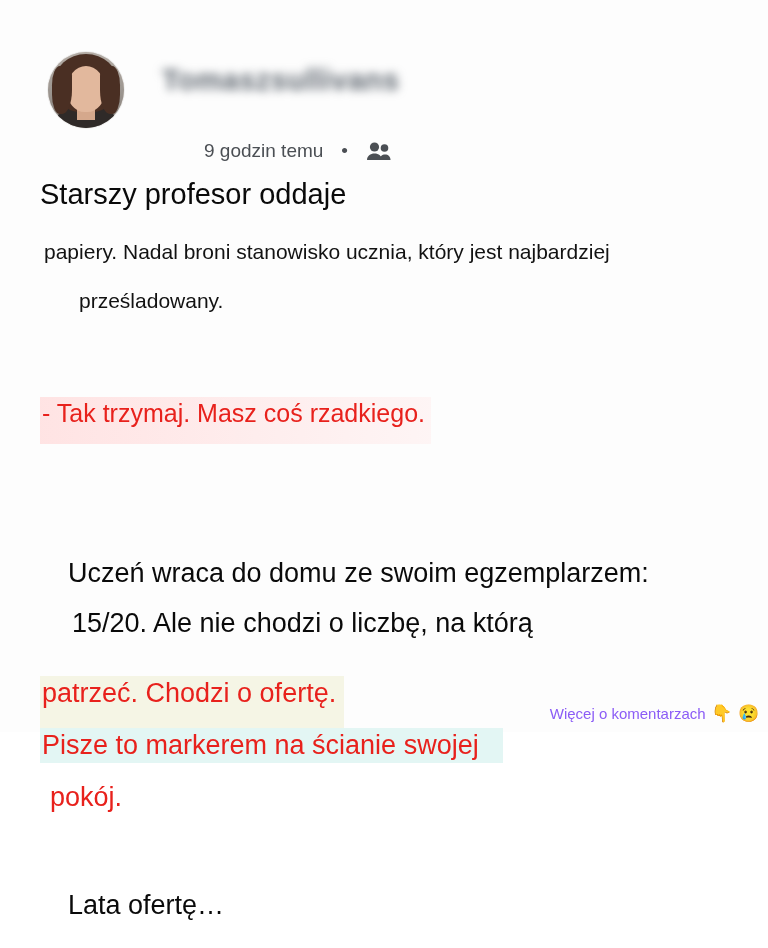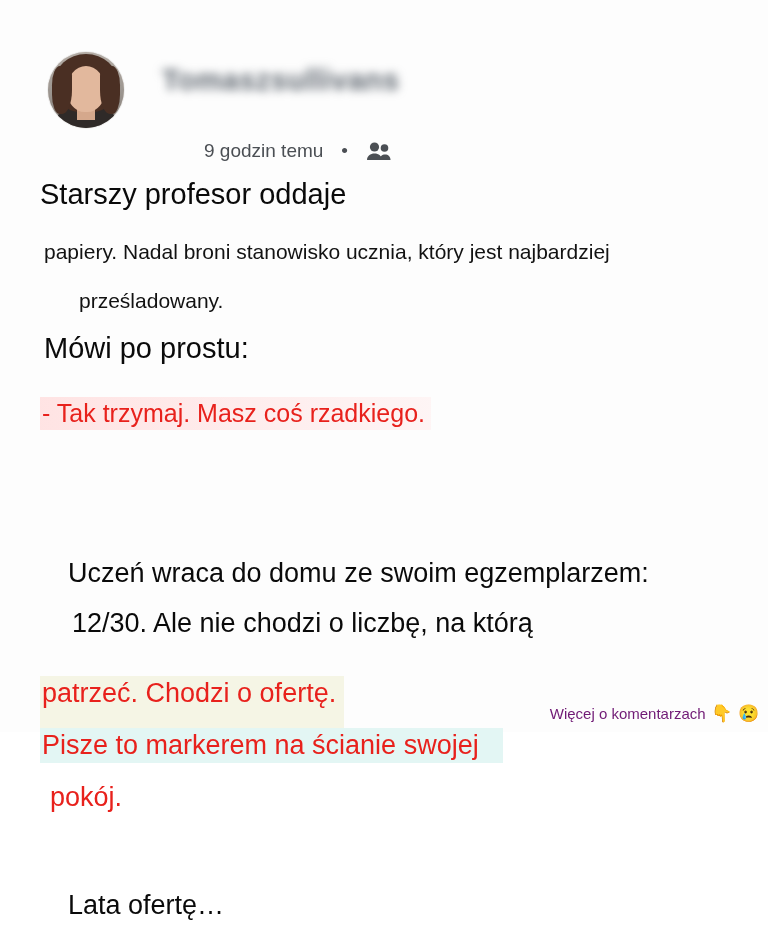--- a/index.html
+++ b/index.html
@@ -163,41 +163,41 @@
     color: #e8211c;
   }
   .l-black-big {
     font-size: 27px;
     color: #0a0a0a;
     margin-left: 32px;
   }
 
   .hl-pink {
     background: linear-gradient(90deg, rgba(255,226,226,0.95), rgba(255,238,238,0.55));
-    padding: 2px 6px 2px 2px;
+    padding: 2px 6px 16px 2px;
   }
   .hl-cream {
     background: rgba(244,244,228,0.95);
     padding: 2px 8px 20px 2px;
   }
   .hl-mint {
     background: rgba(226,245,243,0.95);
     padding: 2px 24px 2px 2px;
   }
 
   
   .footer-note {
     position: absolute;
     right: 8px;
     bottom: 10px;
     display: flex;
     align-items: center;
     gap: 6px;
     font-size: 15px;
-    color: #701a75;
+    color: #8b5cf6;
   }
   .footer-emoji {
     font-size: 17px;
     line-height: 1;
   }
 </style>
 </head>
 <body>
 
 <div class="post">
@@ -229,27 +229,26 @@
       </span>
     </div>
   </div>
 
   <div class="line l-big" style="left:40px; top:178px;">Starszy profesor oddaje</div>
 
   <div class="line l-mid" style="left:44px; top:240px;">papiery. Nadal broni stanowisko ucznia, który jest najbardziej</div>
 
   <div class="line l-mid" style="left:44px; top:289px;margin-left:35px;">prześladowany.</div>
 
-  <div class="line l-big" style="left:44px; top:332px;">Mówi po prostu:</div>
 
   <div class="line l-red hl-pink" style="left:40px; top:397px;">- Tak trzymaj. Masz coś rzadkiego.</div>
 
   <div class="line l-black-big" style="left:36px; top:558px;">Uczeń wraca do domu ze swoim egzemplarzem:</div>
 
-  <div class="line l-black-big" style="left:40px; top:608px;">12/30. Ale nie chodzi o liczbę, na którą</div>
+  <div class="line l-black-big" style="left:40px; top:608px;">15/20. Ale nie chodzi o liczbę, na którą</div>
 
   <div class="line l-red-big hl-cream" style="left:40px; top:676px;">patrzeć. Chodzi o ofertę.</div>
 
   <div class="line l-red-big hl-mint" style="left:40px; top:728px;">Pisze to markerem na ścianie swojej</div>
 
   <div class="line l-red-big" style="left:42px; top:782px;margin-left:8px;">pokój.</div>
 
   <div class="line l-black-big" style="left:36px; top:890px;">Lata ofertę…</div>
 
   <div class="footer-note">

